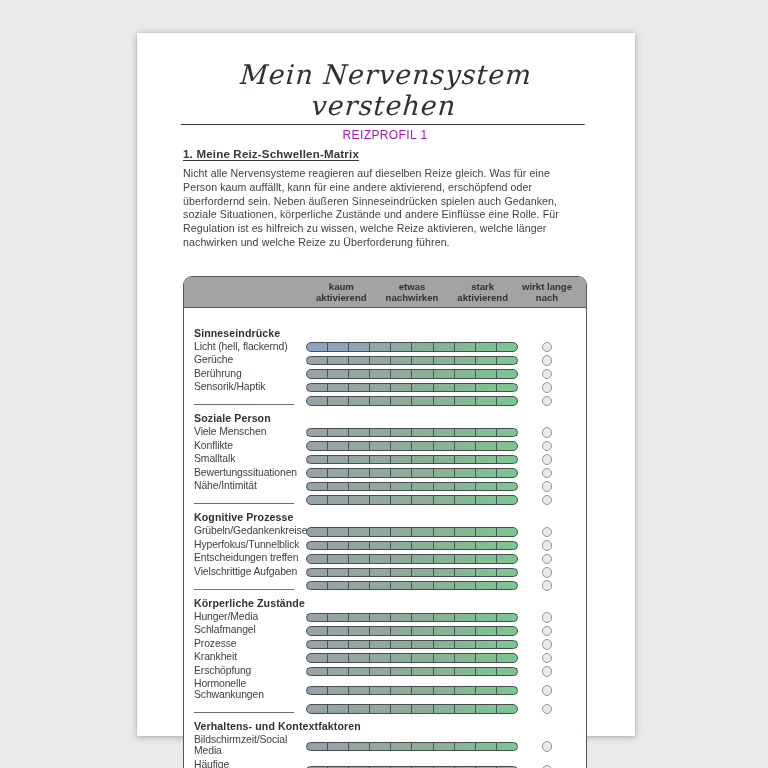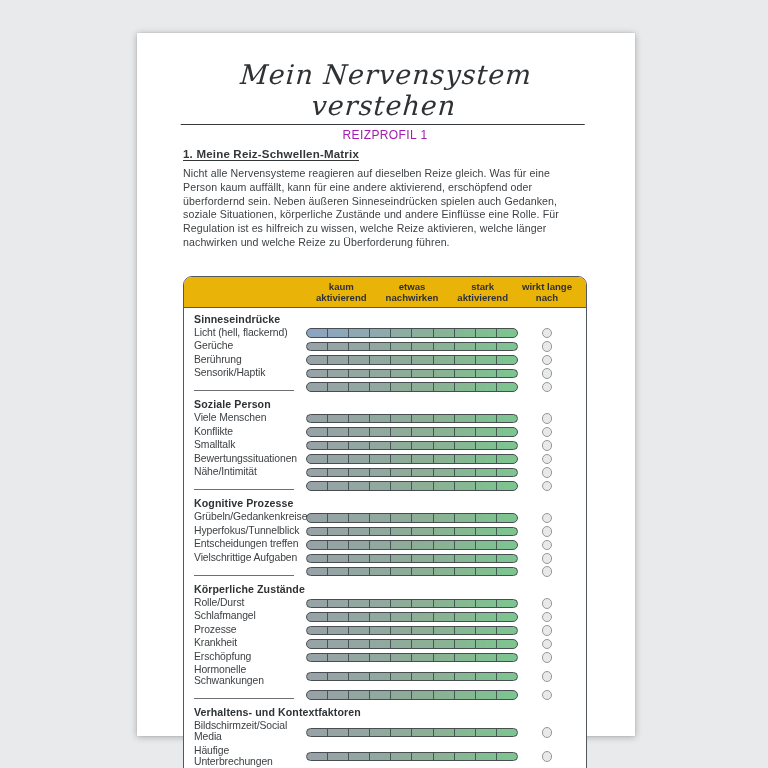--- a/index.html
+++ b/index.html
@@ -59,21 +59,21 @@
 
   .matrix {
     border: 1.3px solid #53585c;
     border-radius: 9px;
     overflow: hidden;
     background: #ffffff;
   }
   .matrix-header {
     display: flex;
     align-items: center;
-    background: #eab308;
+    background: #a3a3a3;
     border-bottom: 1.3px solid #53585c;
     padding: 4px 10px 4px 10px;
     min-height: 27px;
   }
   .label-col-spacer { width: 112px; flex: none; }
   .col-head {
     flex: 1;
     text-align: center;
     font-weight: bold;
     font-size: 9.6px;
@@ -86,21 +86,21 @@
   .matrix-body { padding: 4px 10px 7px 10px; }
 
   .section { margin-bottom: 2px; }
   .section-title {
     font-size: 10.6px;
     font-weight: bold;
     color: #2e3235;
     margin: 6px 0 3px 0;
     letter-spacing: 0.1px;
   }
-  .section:first-child .section-title { margin-top: 1px; }
+  .section:first-child .section-title { margin-top: 15px; }
 
   .row { display: flex; align-items: center; margin-bottom: 2.6px; }
   .row-label {
     width: 112px; flex: none;
     font-size: 10.4px;
     color: #3d4144;
     line-height: 1.05;
     letter-spacing: -0.1px;
   }
   .blank-line {
@@ -458,21 +458,21 @@
                 <div class="seg"></div>
               </div>
               <div class="circle-col">
                 <div class="circle"></div>
               </div>
             </div>
           </div>
           <div class="section">
             <div class="section-title">Körperliche Zustände</div>
             <div class="row">
-              <div class="row-label">Rolle/Durst</div>
+              <div class="row-label">Hunger/Media</div>
               <div class="bar">
                 <div class="seg"></div>
                 <div class="seg"></div>
                 <div class="seg"></div>
                 <div class="seg"></div>
                 <div class="seg"></div>
                 <div class="seg"></div>
                 <div class="seg"></div>
                 <div class="seg"></div>
                 <div class="seg"></div>

